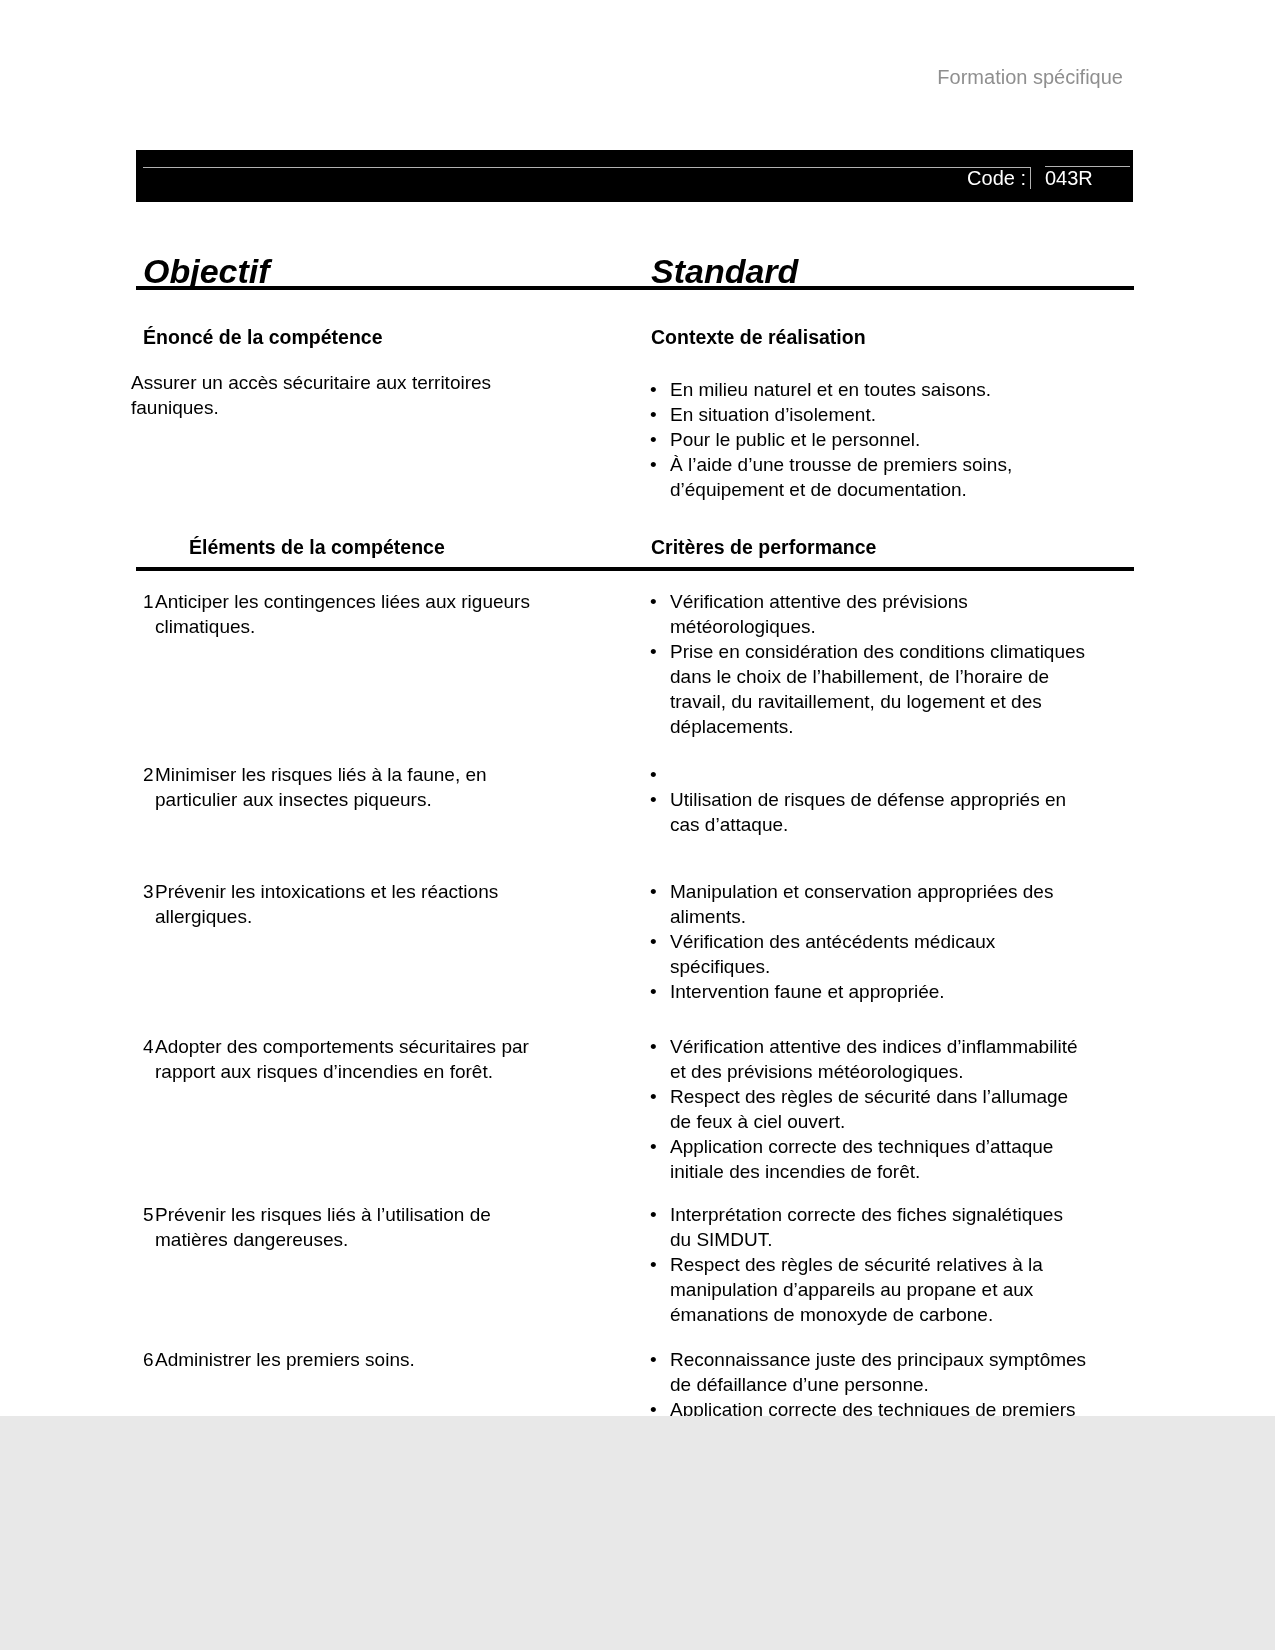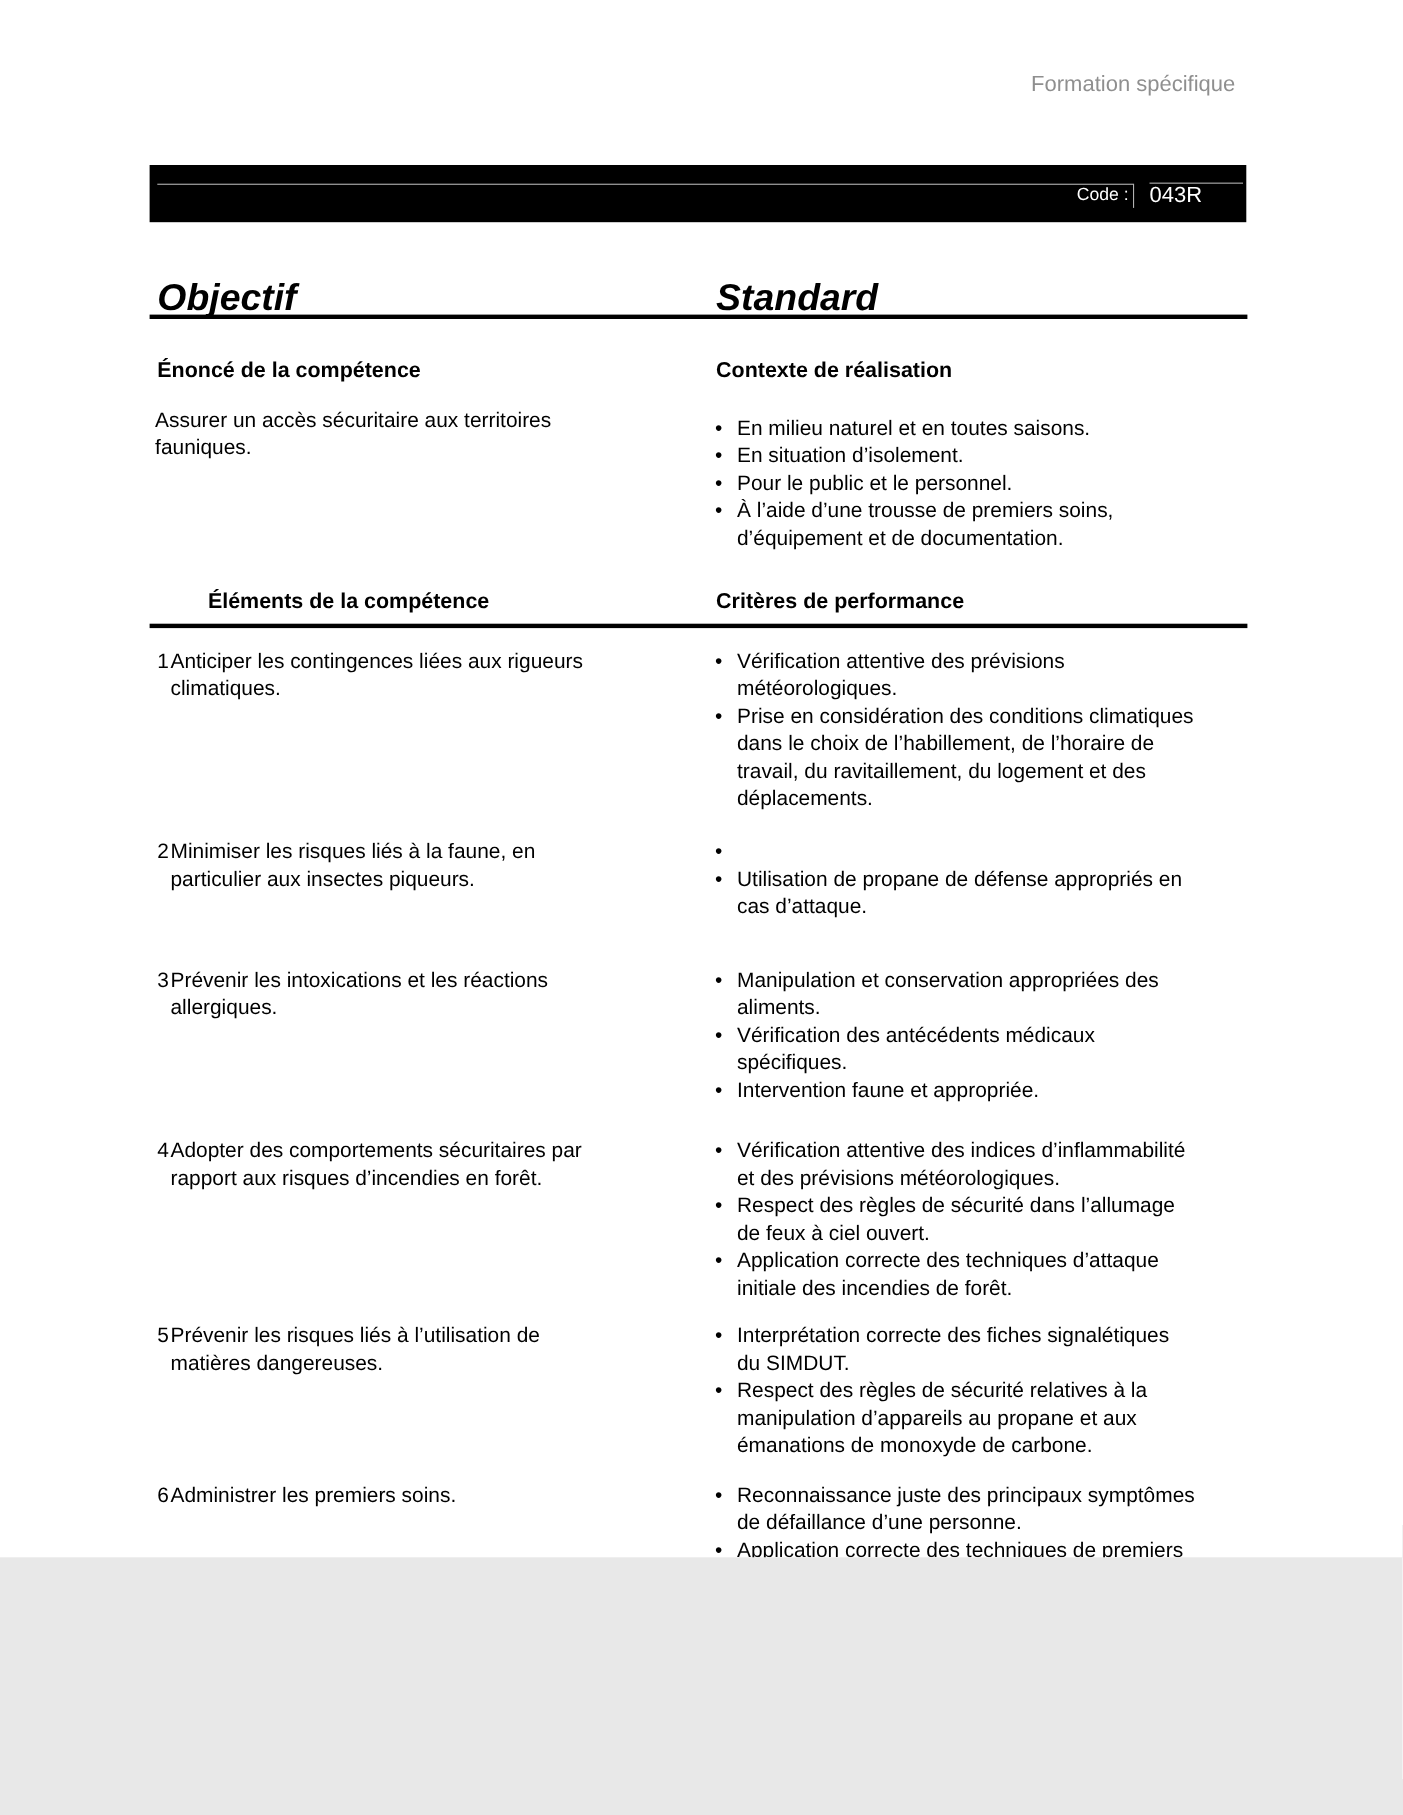--- a/index.html
+++ b/index.html
@@ -20,21 +20,21 @@
   
   .codebar {
     position:absolute; left:136px; top:150px;
     width:997px; height:52px; background:#000;
   }
   .cb-hline-l { position:absolute; left:7px;  top:17px; width:887px; height:1px; background:#b2b2b2; }
   .cb-vline   { position:absolute; left:894px; top:17px; width:1px;  height:22px; background:#b2b2b2; }
   .cb-hline-r { position:absolute; left:909px; top:16px; width:85px; height:1px; background:#b2b2b2; }
   .cb-label {
     position:absolute; top:17px; right:107px;
-    color:#fff; font-size:16px; line-height:22px;
+    color:#fff; font-size:20px; line-height:22px;
   }
   .cb-value {
     position:absolute; top:17px; left:909px; width:85px;
     color:#fff; font-size:20px; line-height:22px;
     text-align:left; padding-right:5px; box-sizing:border-box;
   }
   .h-col {
     position:absolute; top:252px;
     font-size:34px; font-weight:bold; font-style:italic;
   }
@@ -42,21 +42,21 @@
   .h-std { left:651px; }
   .rule { position:absolute; left:136px; width:998px; height:4px; background:#000; }
   .rule1 { top:286px; }
   .rule2 { top:567px; }
   .sect-h { position:absolute; font-weight:bold; font-size:19.5px; }
   .sh-enonce   { left:143px; top:326px; }
   .sh-contexte { left:651px; top:326px; }
   .sh-elements { left:143px; top:536px;margin-left:46px; }
   .sh-criteres { left:651px; top:536px; }
   .enonce-text {
-    position:absolute; left:141px; top:370px; width:472px;
+    position:absolute; left:131px; top:370px; width:472px;
     line-height:25px; white-space:pre-line;
   }
   .bullets {
     position:absolute; left:650px; width:483px; line-height:25px;
   }
   .bullet { display:flex; }
   .bullet .dot { flex:0 0 20px; }
   .bullet .bt { white-space:pre-line; }
   .lrow {
     position:absolute; left:143px; width:478px; line-height:25px;
@@ -151,21 +151,21 @@
     <span class="num">2</span>
     <span class="ltext">Minimiser les risques liés à la faune, en
 particulier aux insectes piqueurs.</span>
   </div>
   <div class="bullets t-762">
     <div class="bullet">
         <span class="dot">•</span>
       </div>
     <div class="bullet">
         <span class="dot">•</span>
-        <span class="bt">Utilisation de propane de défense appropriés en
+        <span class="bt">Utilisation de risques de défense appropriés en
 cas d’attaque.</span>
       </div>
   </div>
 
   <div class="lrow t-879">
     <span class="num">3</span>
     <span class="ltext">Prévenir les intoxications et les réactions
 allergiques.</span>
   </div>
   <div class="bullets t-879">

